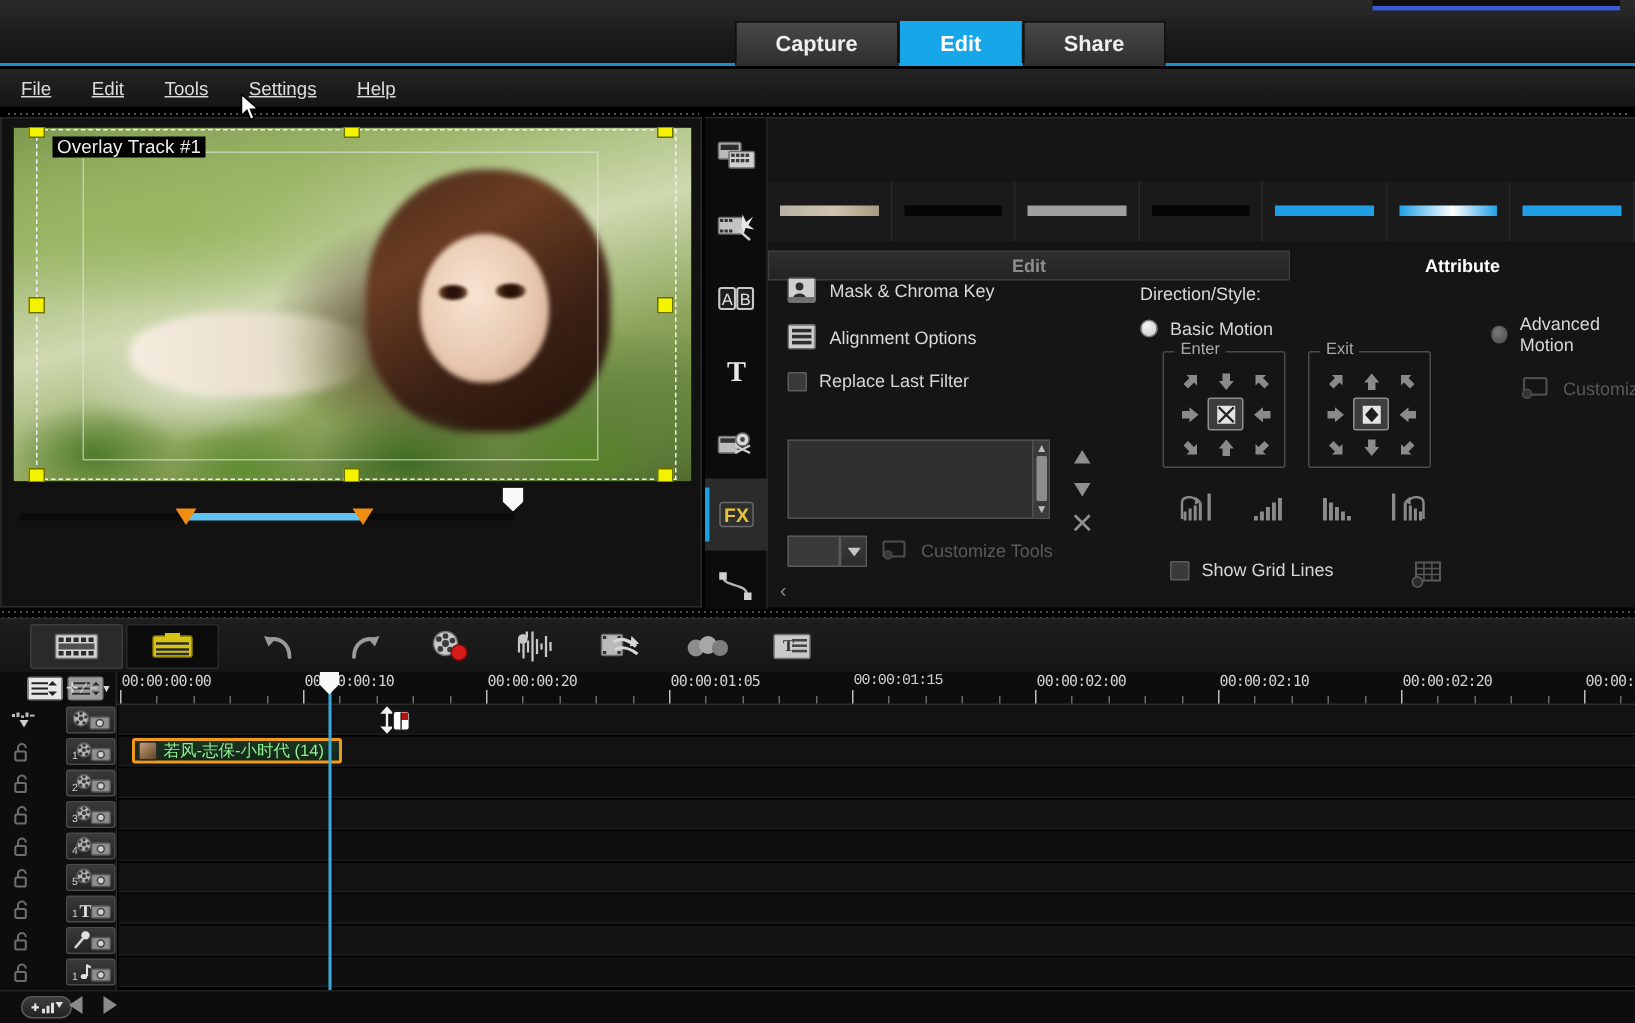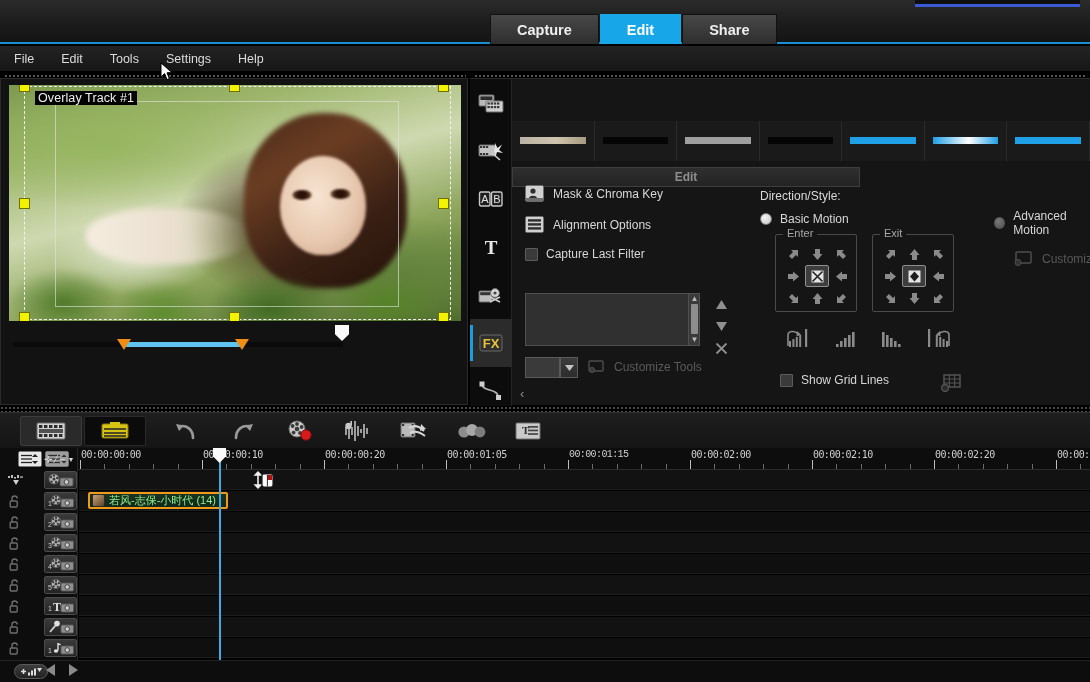--- a/index.html
+++ b/index.html
@@ -39,21 +39,21 @@
     background: linear-gradient(180deg,#484848,#2e2e2e);
     border: 1px solid #111; border-bottom: none;
     margin-right: 1px;
   }
   .tab.active { background: #17a7e8; color: #fff; border-color: #17a7e8; }
 
   
   .menubar {
     position: absolute; left: 0; top: 46px; width: 1090px; height: 25px;
     background: linear-gradient(180deg,#232323,#161616);
-    display: flex; align-items: center; padding-left: 14px;
+    display: flex; align-items: center; padding-left: 14px; text-decoration: underline;
   }
   .menu-item {
     font-size: 12.5px; color: #dcdcdc; margin-right: 27px; cursor: default;
   }
 
   .gripdots {
     position: absolute; height: 5px; top: 73px;
     background-image: radial-gradient(circle, #555 0.8px, transparent 1px);
     background-size: 4px 4px; background-position: 0 1px;
   }
@@ -572,20 +572,21 @@
       <div class="thumb">
           <div class="bar" style="background:linear-gradient(90deg,#1fa0e6,#ffffff 55%,#1fa0e6)"></div>
         </div>
       <div class="thumb">
           <div class="bar" style="background:#1fa0e6"></div>
         </div>
     </div>
 
     <div class="optbar">
       <div class="opt-tab edit">Edit</div>
+      <div class="opt-tab attr">Attribute</div>
     </div>
 
     <div class="opt-body">
 
       <div class="row-ico" style="left:13px; top:-4px;">
         <span class="sq-ico">
           <svg width="17" height="15" viewBox="0 0 17 15">
               <rect x="0" y="0" width="17" height="15" fill="#d0d0d0"></rect>
               <circle cx="7" cy="5" r="2.6" fill="#2e2e2e"></circle>
               <path d="M2.5,13 C3,8.5 11,8.5 11.5,13 Z" fill="#2e2e2e"></path>
@@ -604,21 +605,21 @@
                 <rect x="2" y="6.2" width="13" height="2.4"></rect>
                 <rect x="2" y="10.2" width="13" height="2.4"></rect>
               </g>
             </svg>
         </span>
         <span>Alignment Options</span>
       </div>
 
       <div class="chk-row" style="left:13px; top:58px;">
         <span class="chk"></span>
-        <span>Capture Last Filter</span>
+        <span>Replace Last Filter</span>
       </div>
 
       <div class="filt-list">
         <div class="filt-sb">
           <i style="top:1px;">▲</i>
           <div class="filt-thumbbar"></div>
           <i style="bottom:1px;">▼</i>
         </div>
       </div>
 

